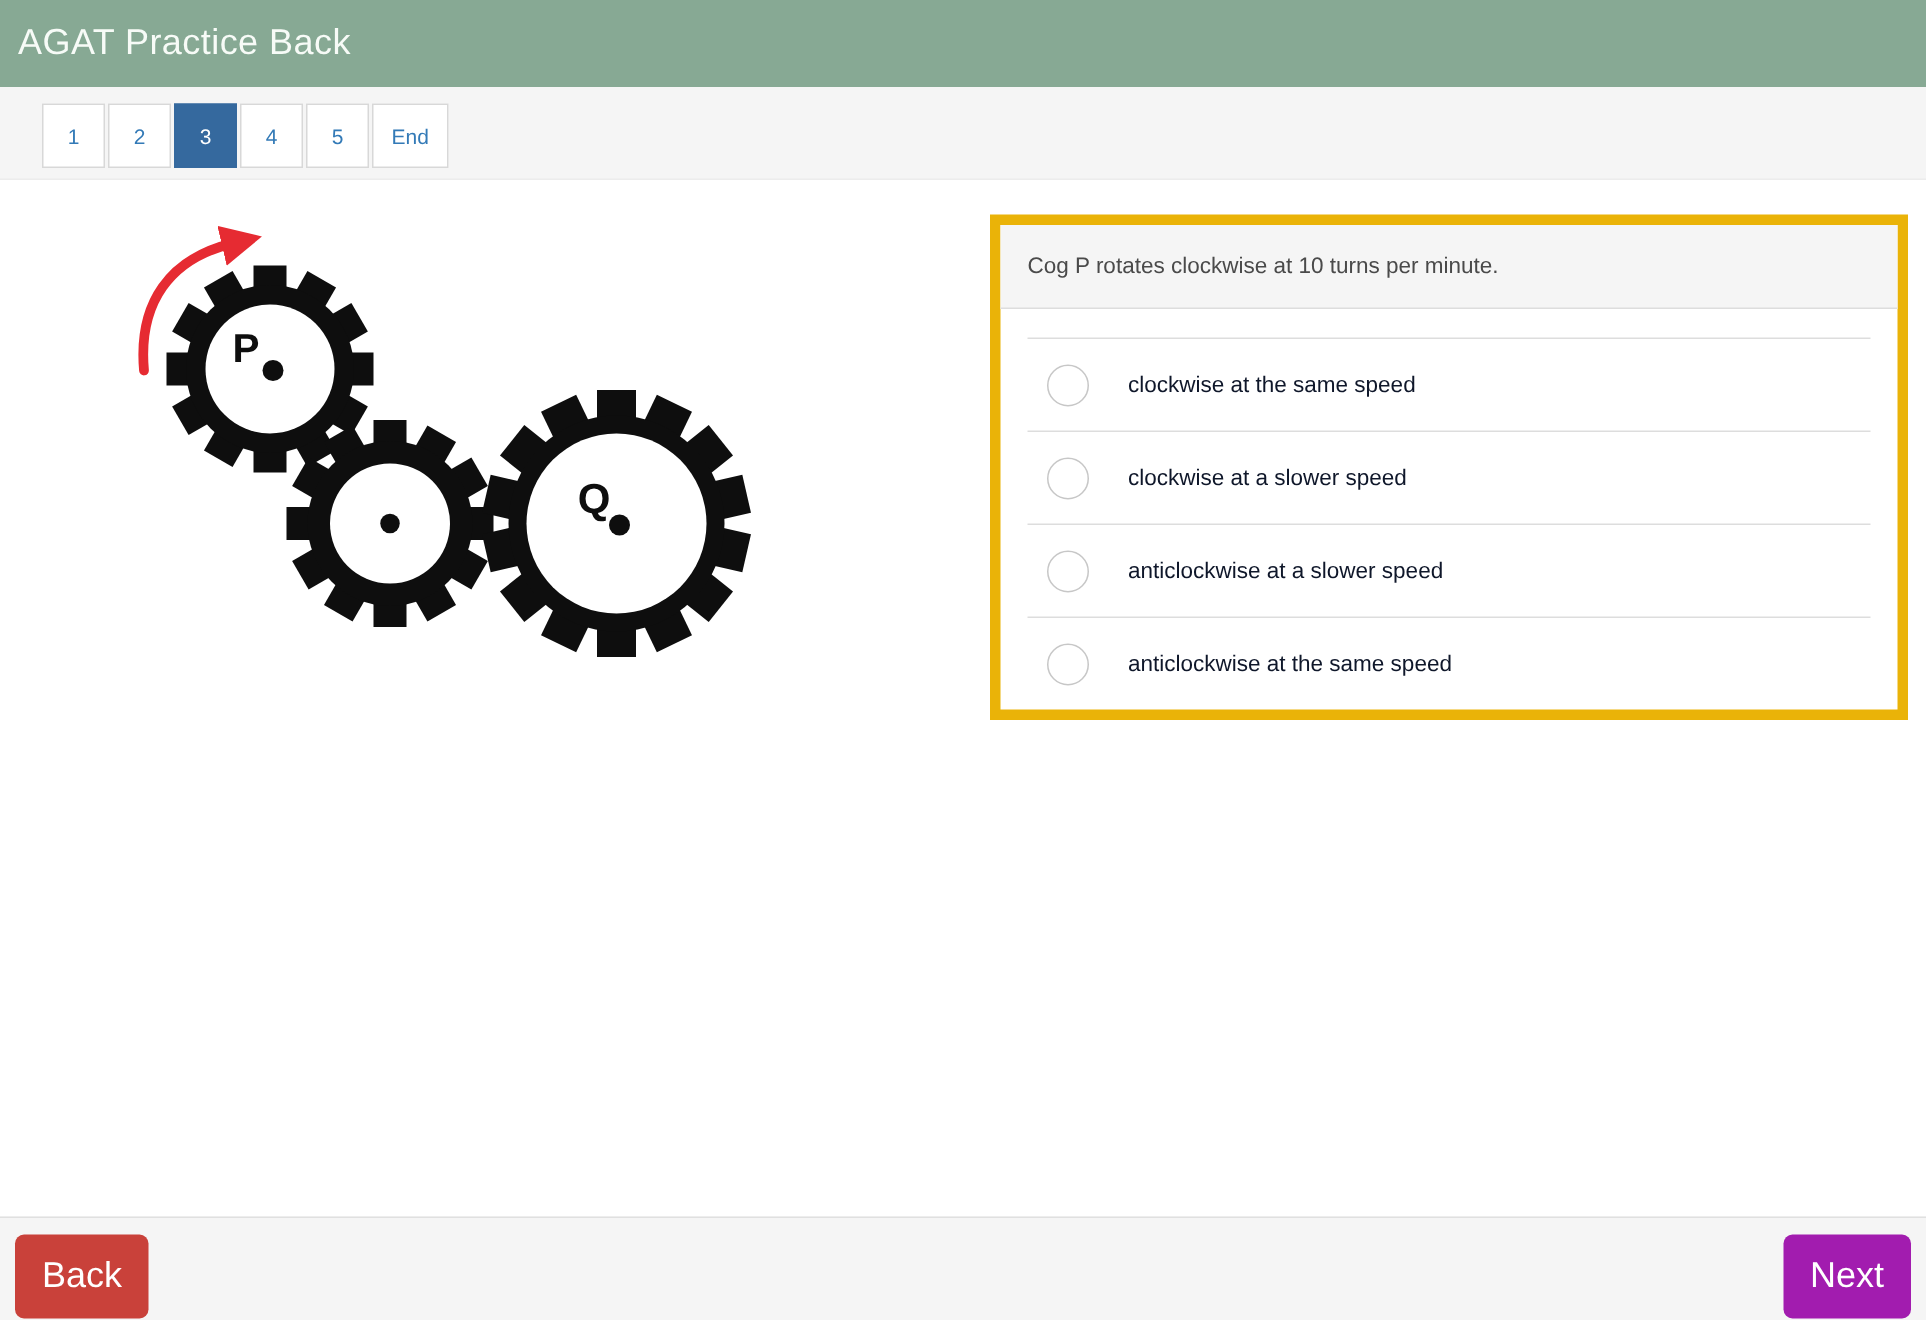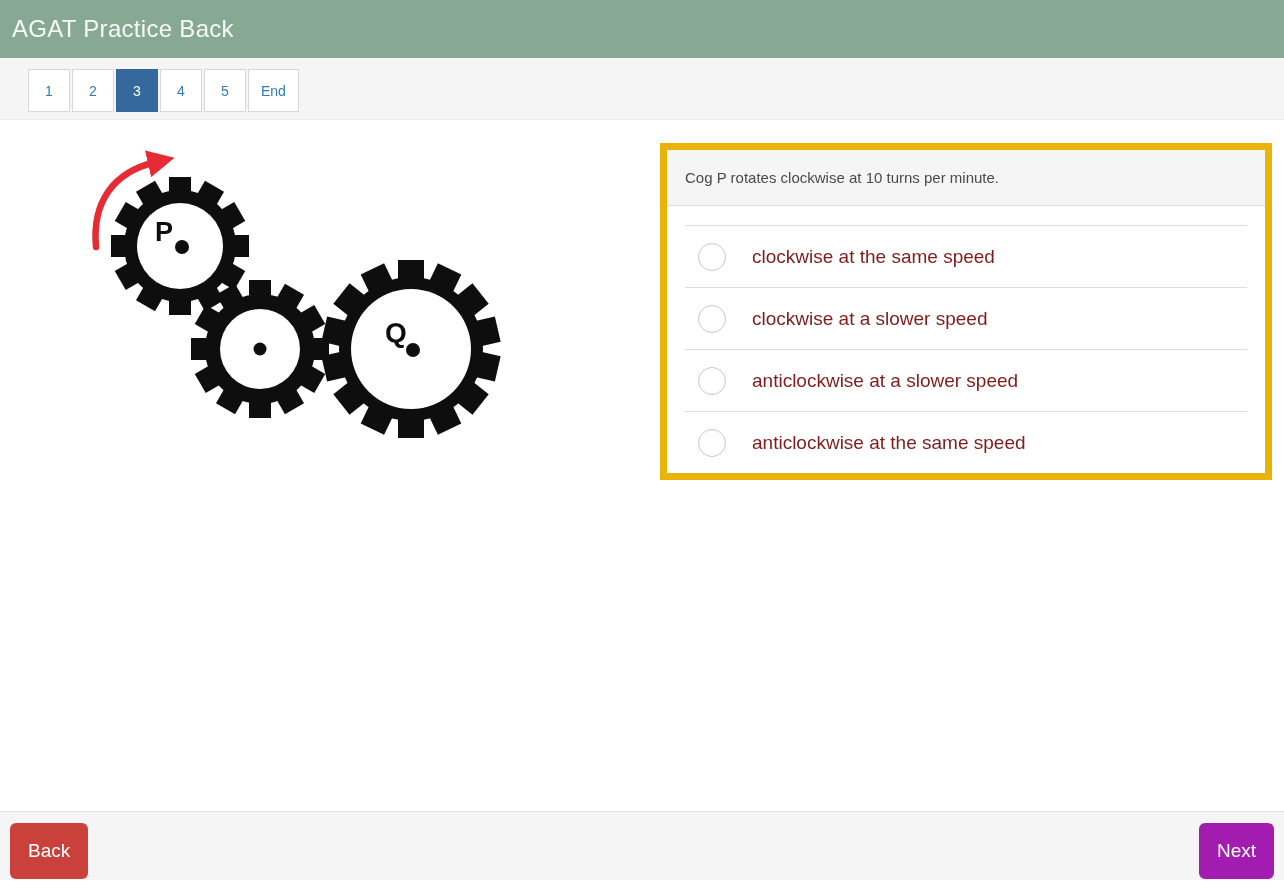--- a/index.html
+++ b/index.html
@@ -91,43 +91,43 @@
     width: 28px;
     height: 28px;
     border-radius: 50%;
     border: 1px solid #c7c7c7;
     background: #fff;
     margin-left: 13px;
     flex: 0 0 auto;
   }
   .option-label {
     margin-left: 26px;
-    color: #7f1d1d;
-    font-size: 19px;
+    color: #0f172a;
+    font-size: 15px;
   }
 
   
   .footer-bar {
     position: absolute;
     left: 0;
     top: 811px;
     width: 1284px;
     height: 69px;
     background: #f5f5f5;
     border-top: 1px solid #e0e0e0;
   }
   .btn {
     position: absolute;
     top: 11px;
     height: 56px;
     border: none;
     border-radius: 6px;
     color: #ffffff;
     font-family: "Liberation Sans", sans-serif;
-    font-size: 19px;
+    font-size: 24px;
     padding: 0 18px;
     cursor: pointer;
   }
   .btn-back { left: 10px; background: #c9413a; }
   .btn-next { right: 10px; background: #a21caf; }
 </style>
 </head>
 <body>
 
 <header class="app-header">

